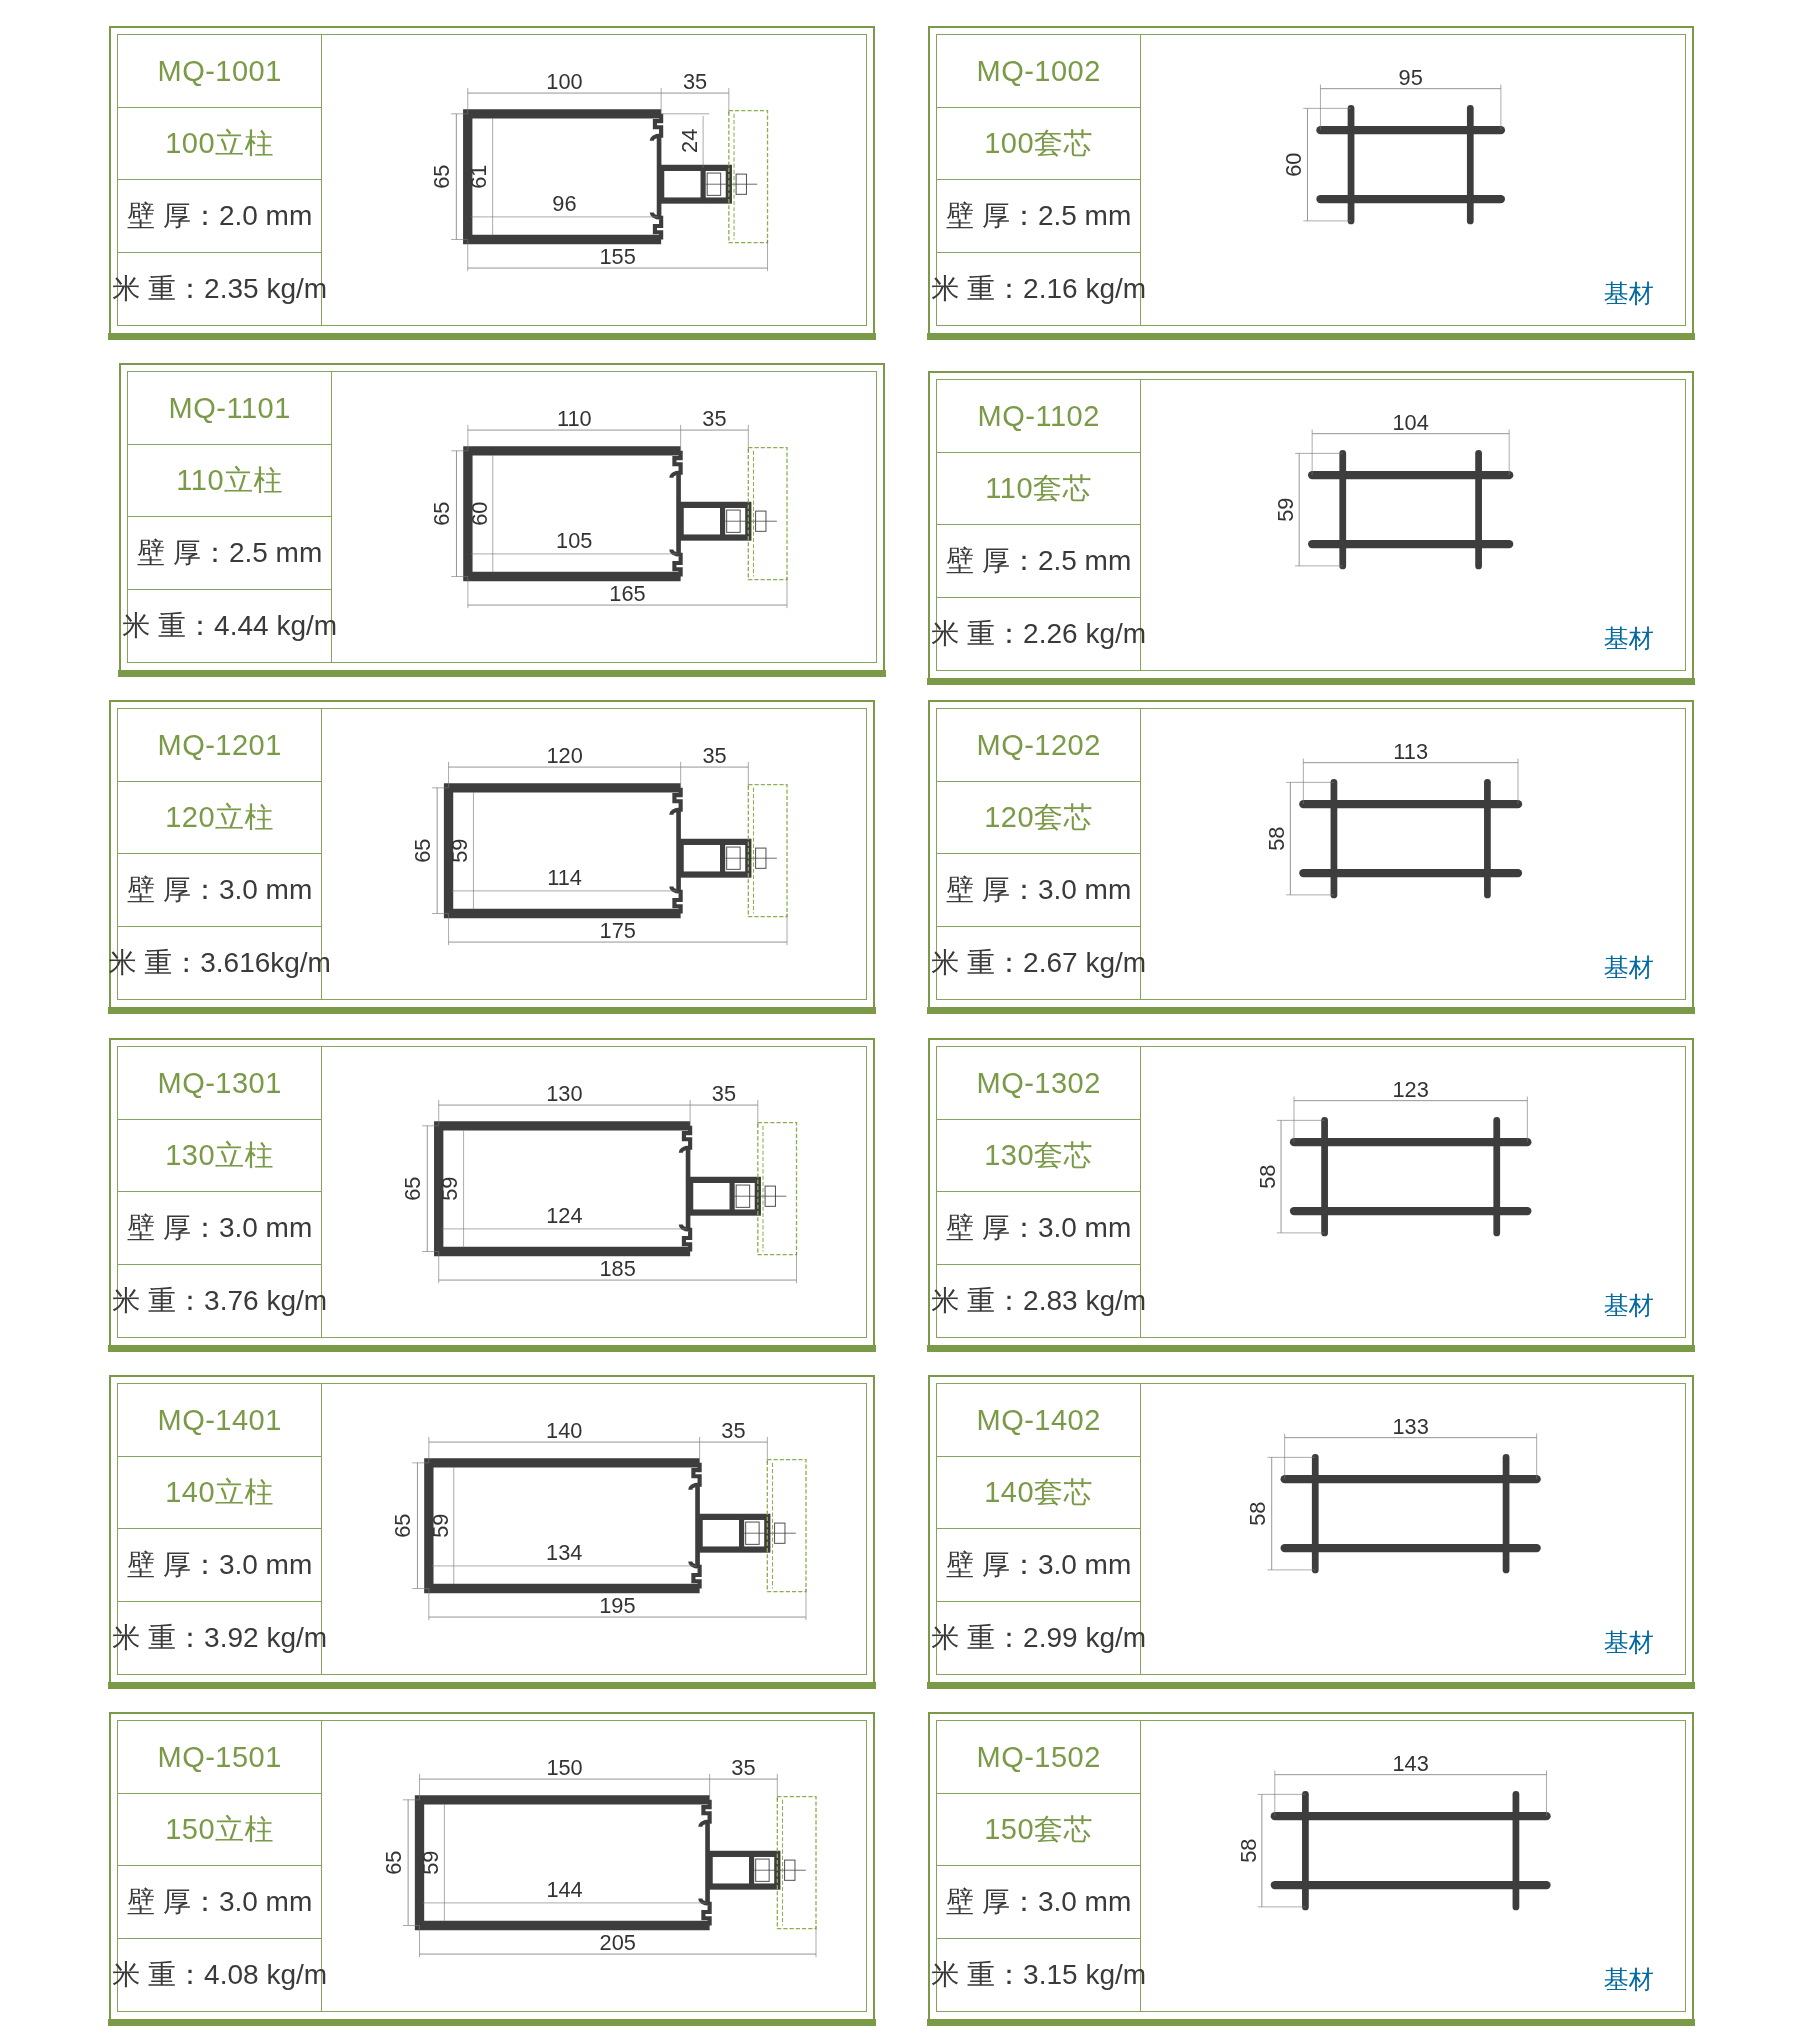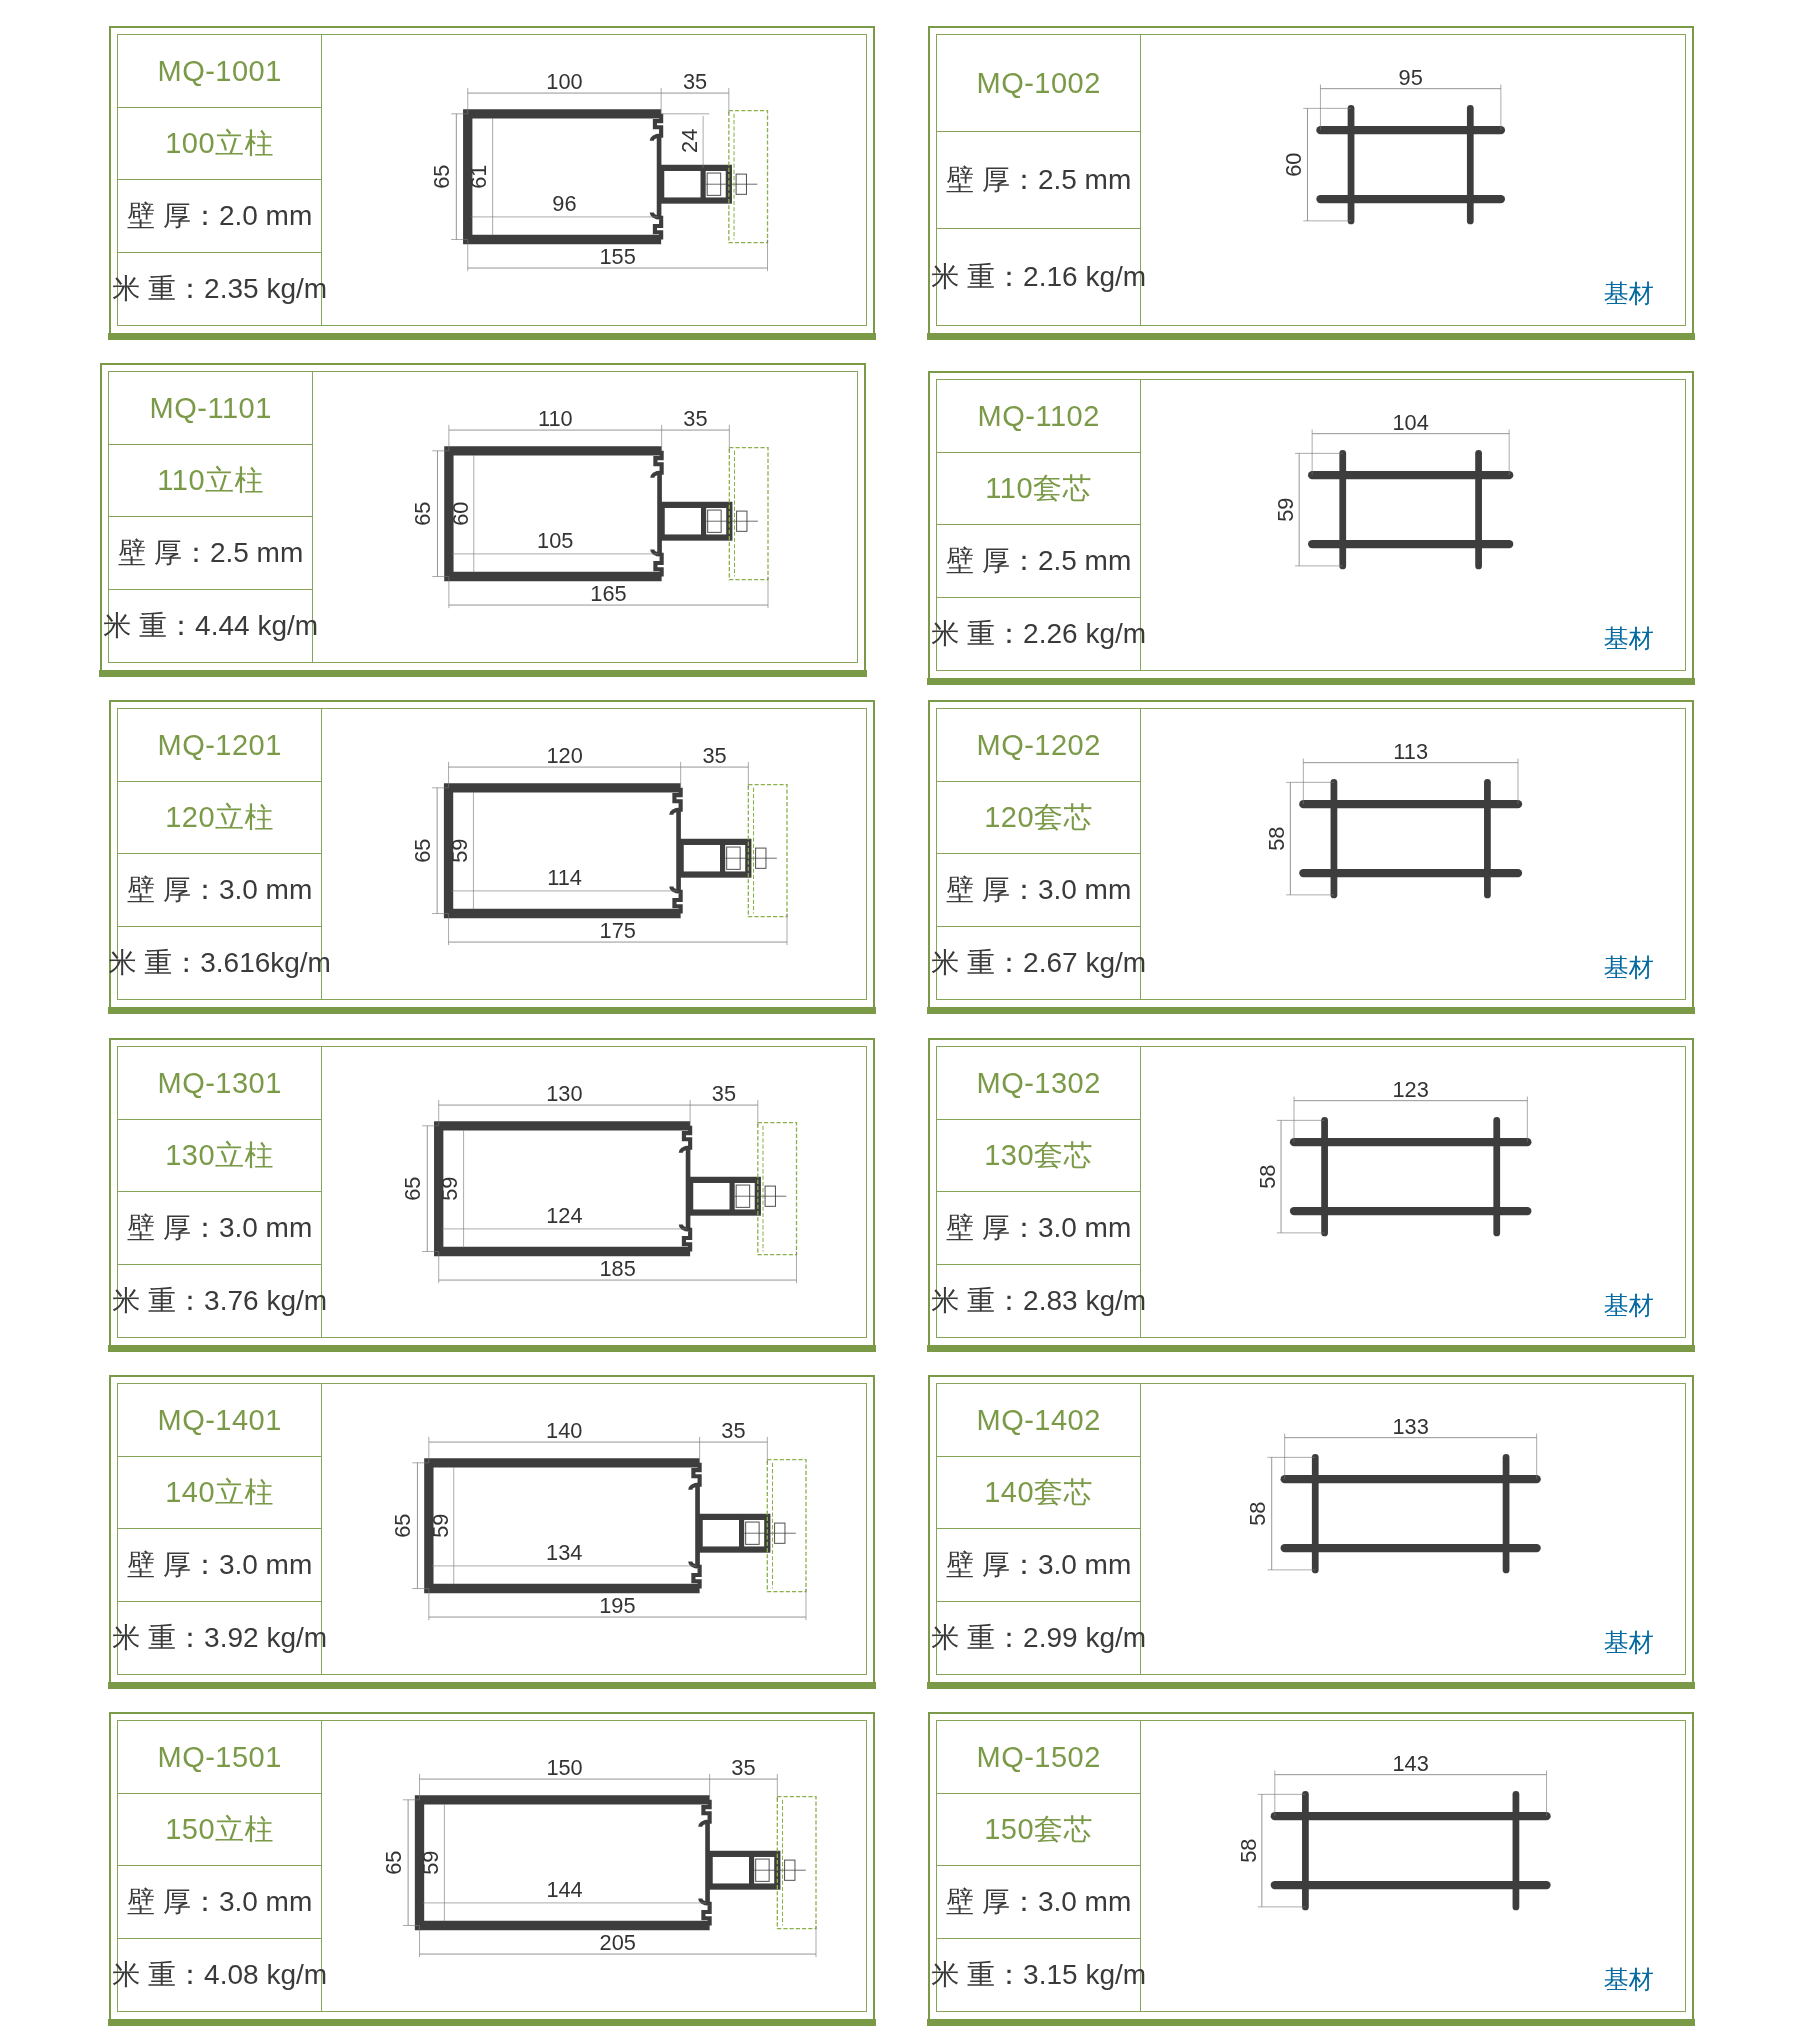--- a/index.html
+++ b/index.html
@@ -73,20 +73,21 @@
               <text x="722.941" y="204.12675" font-size="42" text-anchor="middle" transform="rotate(-90 722.941 204.12675)">24</text>
             </g>
           </svg>
         </div>
     </div>
   </div>
     <div class="card" style="left: 928px; top: 26px;">
     <div class="inner">
       <div class="labels">
         <div class="cell code">MQ-1002</div>
+        <div class="cell name">100套芯</div>
         <div class="cell spec">壁 厚：2.5 mm</div>
         <div class="cell spec">米 重：2.16 kg/m</div>
       </div>
       <div class="drawing">
           <svg width="544" height="280" viewBox="0 0 1049 540">
             <g>
               <line x1="346" y1="183.5" x2="694" y2="183.5" stroke="#3d3d3d" stroke-width="16" stroke-linecap="round"></line>
               <line x1="346" y1="316.5" x2="694" y2="316.5" stroke="#3d3d3d" stroke-width="16" stroke-linecap="round"></line>
               <line x1="405" y1="141.5" x2="405" y2="358.5" stroke="#3d3d3d" stroke-width="13" stroke-linecap="round"></line>
               <line x1="635" y1="141.5" x2="635" y2="358.5" stroke="#3d3d3d" stroke-width="13" stroke-linecap="round"></line>
@@ -97,21 +98,21 @@
               <line x1="321" y1="141.5" x2="321" y2="358.5" stroke="#777" stroke-width="1.5"></line>
               <line x1="313" y1="141.5" x2="405" y2="141.5" stroke="#777" stroke-width="1.2"></line>
               <line x1="313" y1="358.5" x2="405" y2="358.5" stroke="#777" stroke-width="1.2"></line>
               <text x="309" y="250" font-size="42" text-anchor="middle" transform="rotate(-90 309 250)">60</text>
             </g>
           </svg>
           <div class="material">基材</div>
         </div>
     </div>
   </div>
-    <div class="card" style="left: 100px; top: 363px; padding-left: 16px;">
+    <div class="card" style="left: 119px; top: 363px; padding-left: 16px;">
     <div class="inner">
       <div class="labels">
         <div class="cell code">MQ-1101</div>
         <div class="cell name">110立柱</div>
         <div class="cell spec">壁 厚：2.5 mm</div>
         <div class="cell spec">米 重：4.44 kg/m</div>
       </div>
       <div class="drawing">
           <svg width="544" height="280" viewBox="0 0 1049 540">
             <g>

